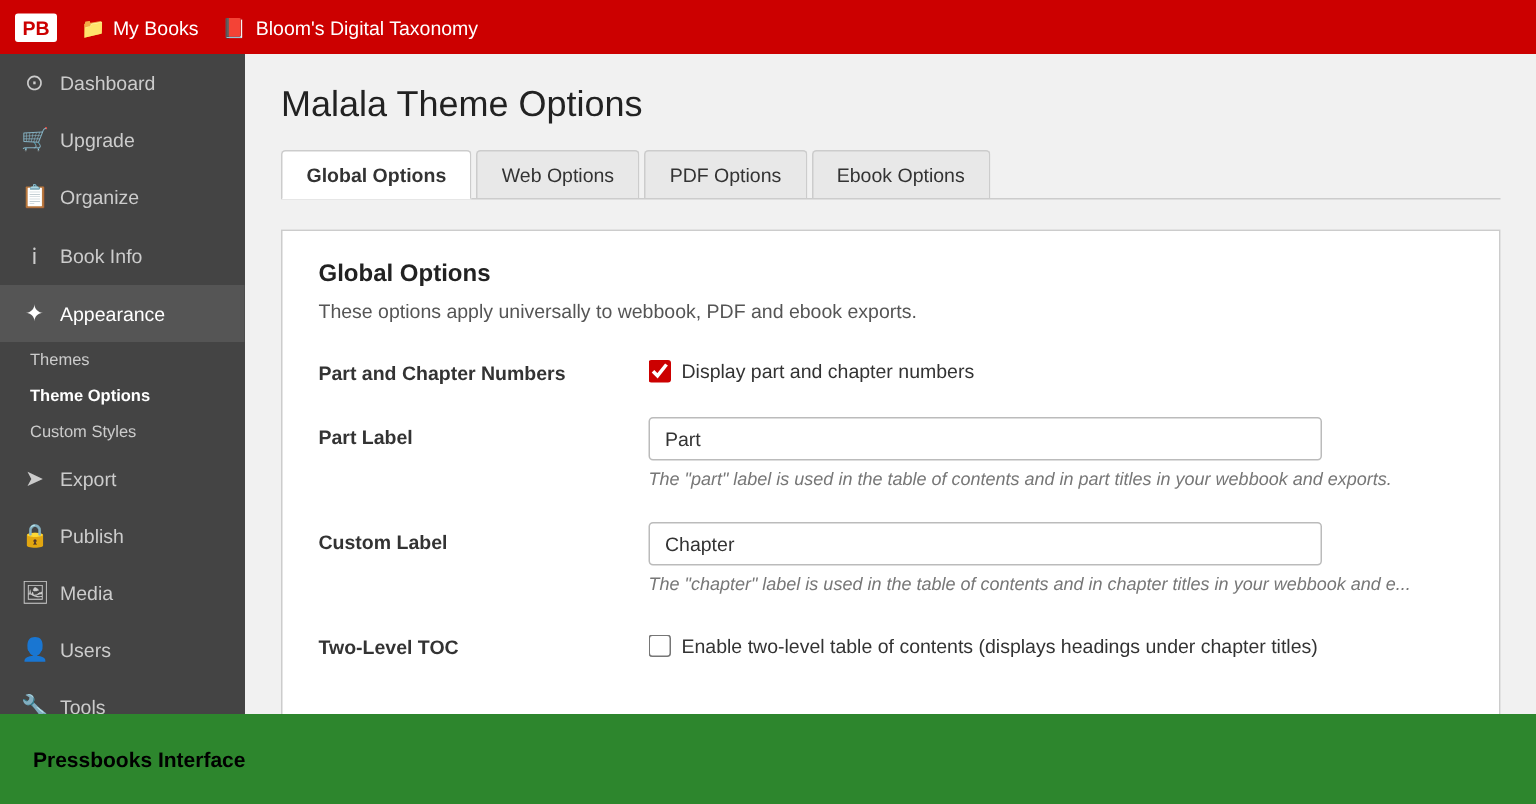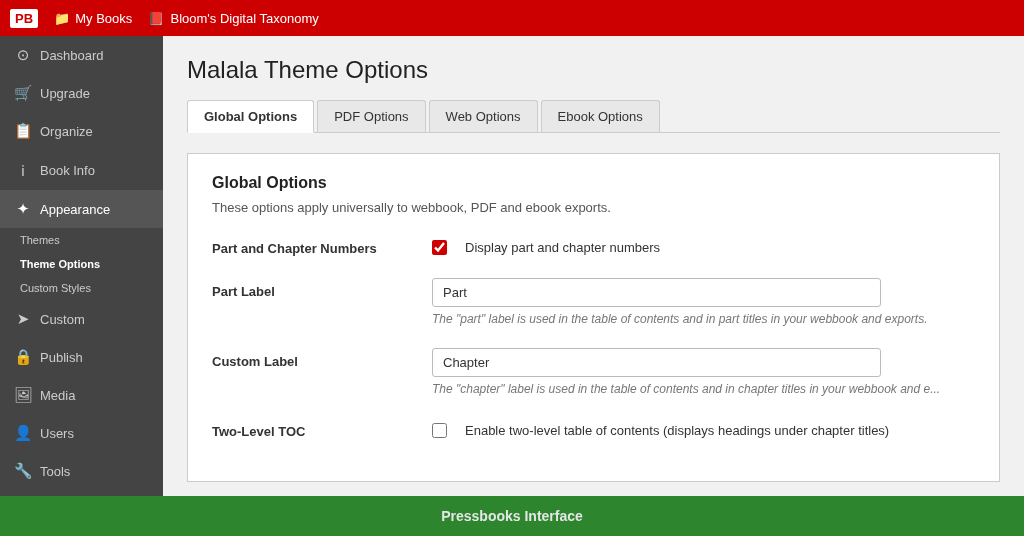--- a/index.html
+++ b/index.html
@@ -158,21 +158,21 @@
     .option-hint {
       font-size: 12px;
       color: #777;
       font-style: italic;
       margin-top: 5px;
     }
 
     .checkbox-row {
       display: flex;
       align-items: flex-end;
-      gap: 18px;
+      gap: 7px;
       padding-top: 5px;
     }
     .checkbox-row input[type="checkbox"] {
       width: 15px;
       height: 15px;
       accent-color: #cc0000;
     }
     .checkbox-label {
       font-size: 13px;
       color: #333;
@@ -184,25 +184,25 @@
       border: 1px solid #bbb;
       border-radius: 3px;
       font-size: 13px;
       color: #333;
       background: white;
     }
 
     
     .footer-bar {
       background: #2d862d;
-      color: #e5e5e5;
-      text-align: center;
+      color: #000000;
+      text-align: left;
       font-size: 14px;
       font-weight: bold;
-      padding: 12px;
+      padding: 22px;
       flex-shrink: 0;
     }
   </style>
 </head>
 <body>
 
 <div class="top-bar">
   <span class="top-bar-logo">PB</span>
   <span class="top-bar-mybooks">
     <span>📁</span>
@@ -235,21 +235,21 @@
     </div>
     <div class="sidebar-item active">
       <span class="si-icon">✦</span>
       <span class="si-label">Appearance</span>
     </div>
     <div class="sidebar-sub">Themes</div>
     <div class="sidebar-sub active">Theme Options</div>
     <div class="sidebar-sub">Custom Styles</div>
     <div class="sidebar-item">
       <span class="si-icon">➤</span>
-      <span class="si-label">Custom</span>
+      <span class="si-label">Export</span>
     </div>
     <div class="sidebar-item">
       <span class="si-icon">🔒</span>
       <span class="si-label">Publish</span>
     </div>
     <div class="sidebar-item">
       <span class="si-icon">🖼</span>
       <span class="si-label">Media</span>
     </div>
     <div class="sidebar-item">
@@ -260,22 +260,22 @@
       <span class="si-icon">🔧</span>
       <span class="si-label">Tools</span>
     </div>
   </nav>
 
   <div class="main-content">
     <h1 class="page-title">Malala Theme Options</h1>
 
     <div class="tabs">
       <div class="tab active">Global Options</div>
+      <div class="tab">Web Options</div>
       <div class="tab">PDF Options</div>
-      <div class="tab">Web Options</div>
       <div class="tab">Ebook Options</div>
     </div>
 
     <div class="content-box">
       <div class="section-title">Global Options</div>
       <div class="section-desc">These options apply universally to webbook, PDF and ebook exports.</div>
 
       <div class="option-row">
         <div class="option-label">Part and Chapter Numbers</div>
         <div class="option-control">

